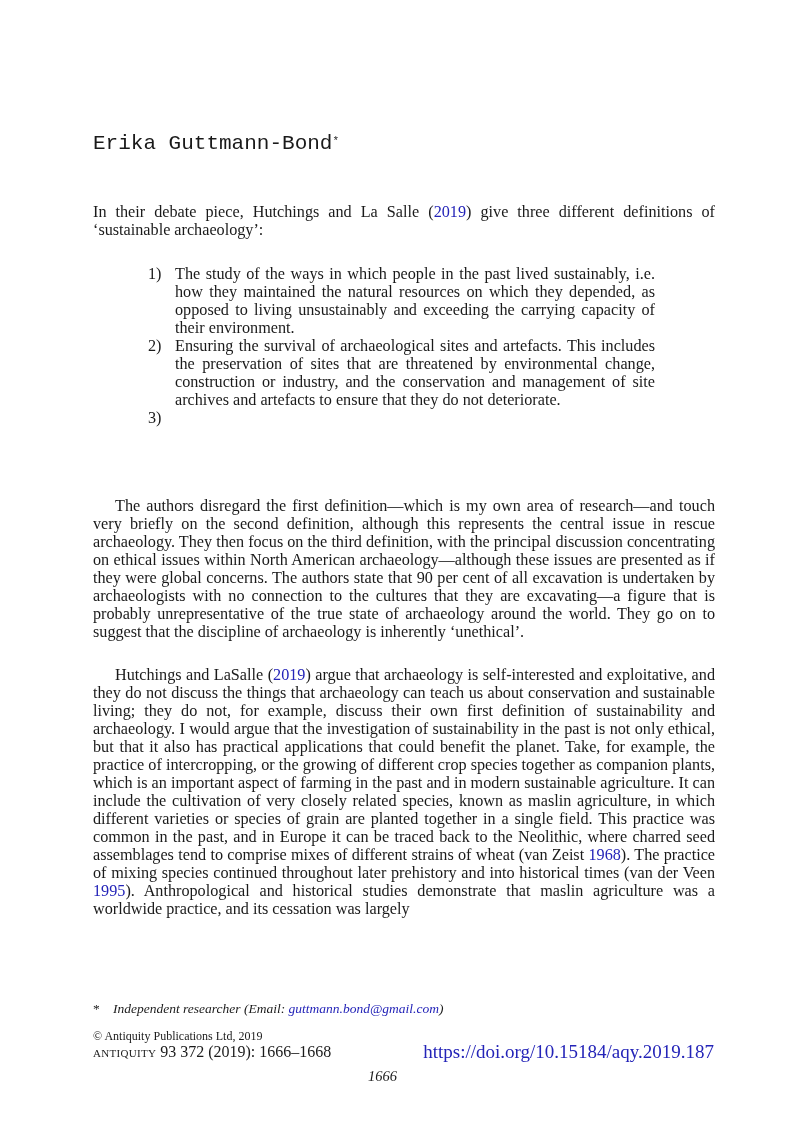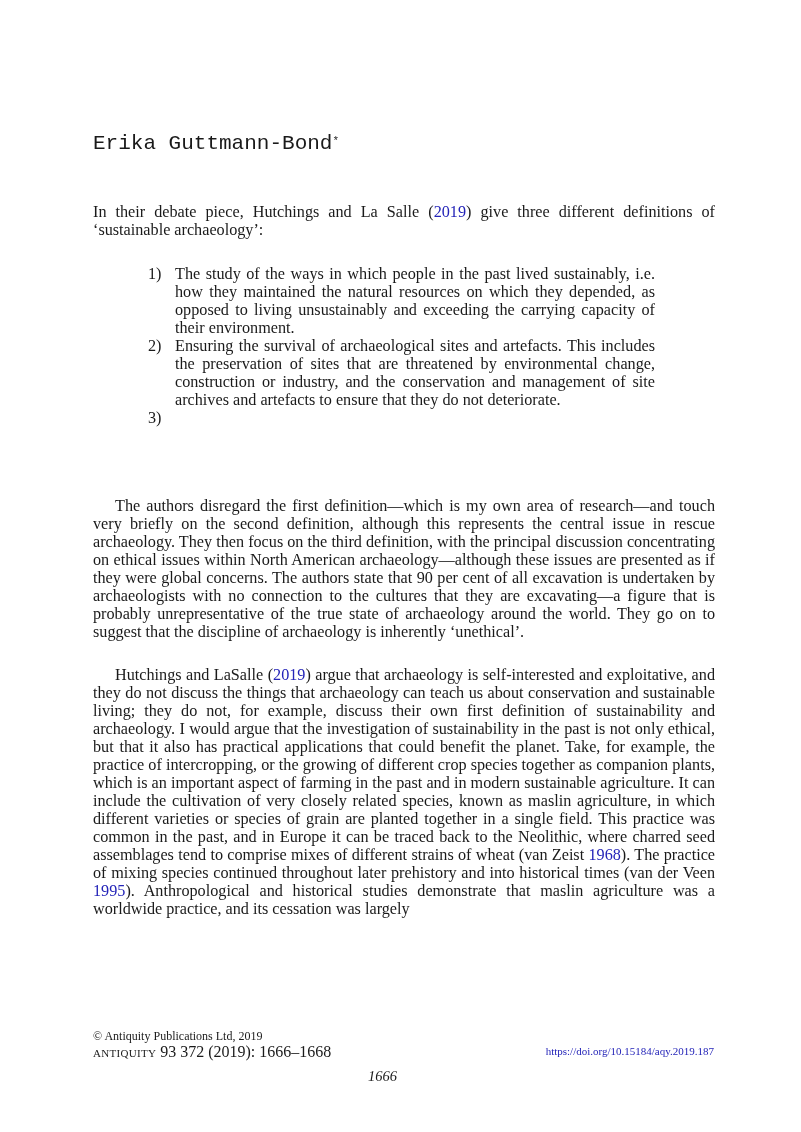--- a/index.html
+++ b/index.html
@@ -29,21 +29,21 @@
   .p2 { top: 666px; }
   a.ref, .link { color: #2424b8; text-decoration: none; }
   .footnote {
     position: absolute; left: 93px; top: 1000px; font-size: 13.5px; line-height: 18px; margin: 0;
   }
   .footnote .star { display: inline-block; width: 20px; }
   .footnote i { font-style: italic; }
   .copyright { position: absolute; left: 93px; top: 1029px; font-size: 12px; line-height: 15px; margin: 0; }
   .journal { position: absolute; left: 93px; top: 1044px; font-size: 16px; line-height: 15px; margin: 0; }
   .journal .sc { font-variant: small-caps; letter-spacing: 0.3px; }
-  .doi { position: absolute; right: 87px; top: 1044px; font-size: 11px; line-height: 15px; margin: 0; }
+  .doi { position: absolute; right: 87px; top: 1044px; font-size: 19px; line-height: 15px; margin: 0; }
   .pagenum { position: absolute; left: 0; width: 765px; top: 1068px; text-align: center; font-size: 14.5px; font-style: italic; margin: 0; }
 </style>
 </head>
 <body>
 
 <div class="page">
 
 
   <p class="author"><span>Erika Guttmann-Bond</span><sup>*</sup></p>
 
@@ -52,20 +52,21 @@
   <ol class="deflist body-text">
     <li><span class="num">1)</span><span>The study of the ways in which people in the past lived sustainably, i.e. how they maintained the natural resources on which they depended, as opposed to living unsustainably and exceeding the carrying capacity of their environment.</span></li>
     <li><span class="num">2)</span><span>Ensuring the survival of archaeological sites and artefacts. This includes the preservation of sites that are threatened by environmental change, construction or industry, and the conservation and management of site archives and artefacts to ensure that they do not deteriorate.</span></li>
     <li><span class="num">3)</span></li>
   </ol>
 
   <p class="para p1 body-text">The authors disregard the first definition—which is my own area of research—and touch very briefly on the second definition, although this represents the central issue in rescue archaeology. They then focus on the third definition, with the principal discussion concentrating on ethical issues within North American archaeology—although these issues are presented as if they were global concerns. The authors state that 90 per cent of all excavation is undertaken by archaeologists with no connection to the cultures that they are excavating—a figure that is probably unrepresentative of the true state of archaeology around the world. They go on to suggest that the discipline of archaeology is inherently ‘unethical’.</p>
 
   <p class="para p2 body-text"><span>Hutchings and LaSalle (</span><a class="ref">2019</a><span>) argue that archaeology is self-interested and exploitative, and they do not discuss the things that archaeology can teach us about conservation and sustainable living; they do not, for example, discuss their own first definition of sustainability and archaeology. I would argue that the investigation of sustainability in the past is not only ethical, but that it also has practical applications that could benefit the planet. Take, for example, the practice of intercropping, or the growing of different crop species together as companion plants, which is an important aspect of farming in the past and in modern sustainable agriculture. It can include the cultivation of very closely related species, known as maslin agriculture, in which different varieties or species of grain are planted together in a single field. This practice was common in the past, and in Europe it can be traced back to the Neolithic, where charred seed assemblages tend to comprise mixes of different strains of wheat (van Zeist </span><a class="ref">1968</a><span>). The practice of mixing species continued throughout later prehistory and into historical times (van der Veen </span><a class="ref">1995</a><span>). Anthropological and historical studies demonstrate that maslin agriculture was a worldwide practice, and its cessation was largely</span></p>
 
+  <p class="footnote"><span class="star">*</span><i><span>Independent researcher (Email: </span><a class="link">guttmann.bond@gmail.com</a><span>)</span></i></p>
 
   <p class="copyright">© Antiquity Publications Ltd, 2019</p>
 
   <p class="journal"><span class="sc">antiquity</span><span> 93 372 (2019): 1666–1668</span></p>
 
   <p class="doi"><a class="link">https://doi.org/10.15184/aqy.2019.187</a></p>
 
   <p class="pagenum">1666</p>
 
 </div>

